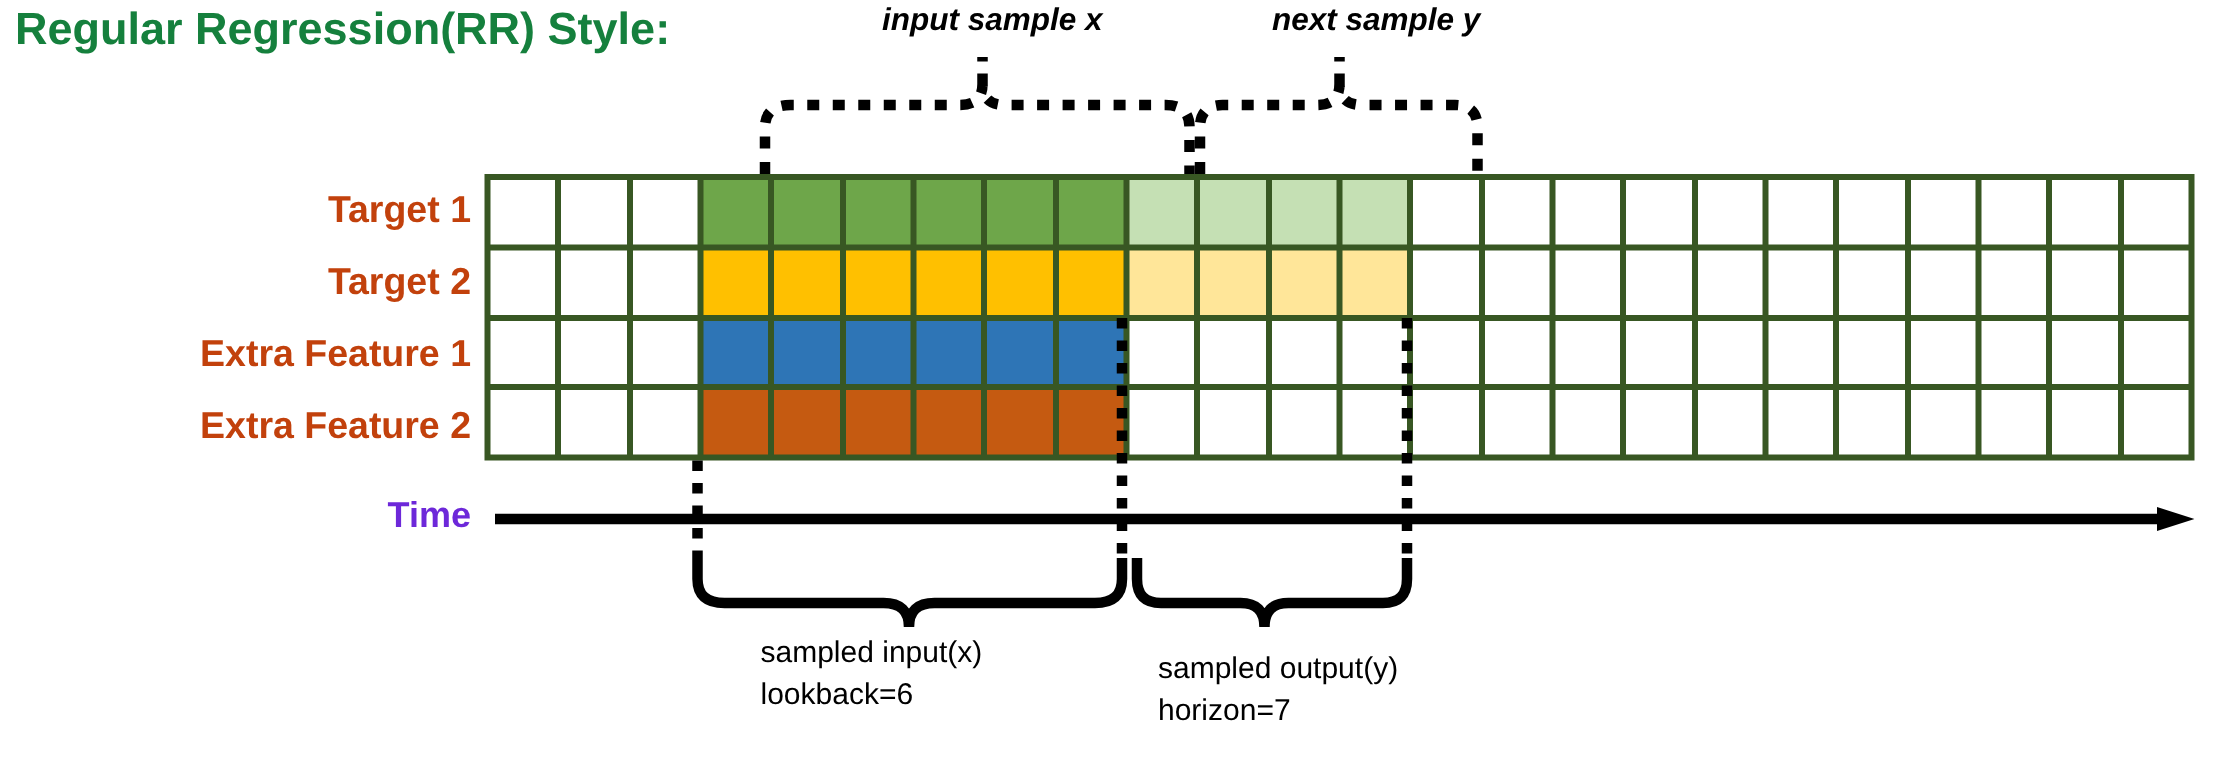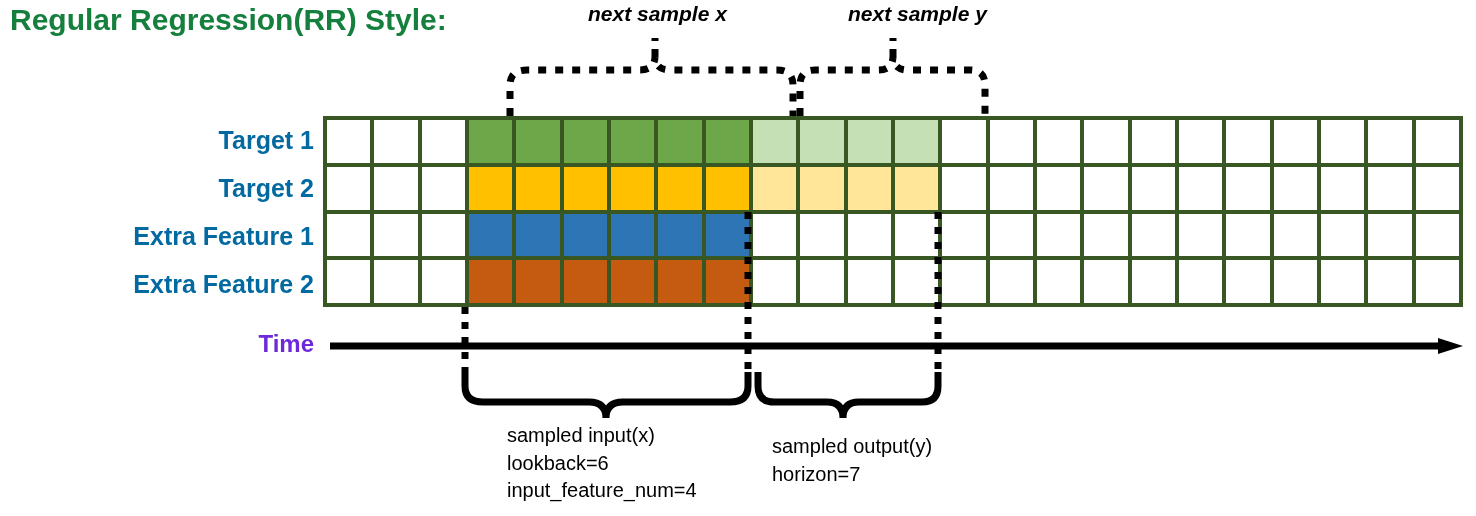--- a/index.html
+++ b/index.html
@@ -16,21 +16,21 @@
   #title{
     position:absolute;left:10px;top:3px;
     font-size:30px;font-weight:700;color:#15803d;
     letter-spacing:0px;white-space:nowrap;
   }
 
   
   .row-label{
     position:absolute;
     right:1162px;              
-    font-size:25px;font-weight:700;color:#0369a1;
+    font-size:25px;font-weight:700;color:#c2410c;
     white-space:nowrap;text-align:right;
     line-height:1;
   }
   #lbl-r0{top:128px;}
   #lbl-r1{top:176px;}
   #lbl-r2{top:224px;}
   #lbl-r3{top:272px;}
 
   #time-label{
     position:absolute;right:1162px;top:330px;
@@ -81,21 +81,21 @@
   #cap-y{left:772px;top:433px;}
   .caption div{display:block;}
 </style>
 </head>
 <body>
 
 <div id="stage">
 
   <div id="title">Regular Regression(RR) Style:</div>
 
-  <div class="top-note" id="note-x">next sample x</div>
+  <div class="top-note" id="note-x">input sample x</div>
   <div class="top-note" id="note-y">next sample y</div>
 
   <svg class="ovl" id="top-braces" viewBox="0 0 1476 516" xmlns="http://www.w3.org/2000/svg">
 
     <g fill="none" stroke="#000000" stroke-width="7" stroke-linecap="butt" stroke-dasharray="8 9">
       <path d="M 510,116 L 510,85 Q 510,70 527,70 L 640,70 Q 655,70 655,56 Q 655,70 670,70 L 777,70 Q 793,70 793,85 L 793,116"></path>
 
       <path d="M 655,56 L 655,38" stroke-dasharray="7 8"></path>
     </g>
 
@@ -231,20 +231,19 @@
 
       <path d="M 465,372 L 465,386 Q 465,402 483,402 L 589,402 Q 606,402 606,418 Q 606,402 623,402 L 730,402 Q 748,402 748,386 L 748,372"></path>
 
       <path d="M 758,372 L 758,386 Q 758,402 774,402 L 827,402 Q 843,402 843,418 Q 843,402 859,402 L 922,402 Q 938,402 938,386 L 938,372"></path>
     </g>
   </svg>
 
   <div class="caption" id="cap-x">
     <div>sampled input(x)</div>
     <div>lookback=6</div>
-    <div>input_feature_num=4</div>
   </div>
   <div class="caption" id="cap-y">
     <div>sampled output(y)</div>
     <div>horizon=7</div>
   </div>
 
 </div>
 
 </body></html>

